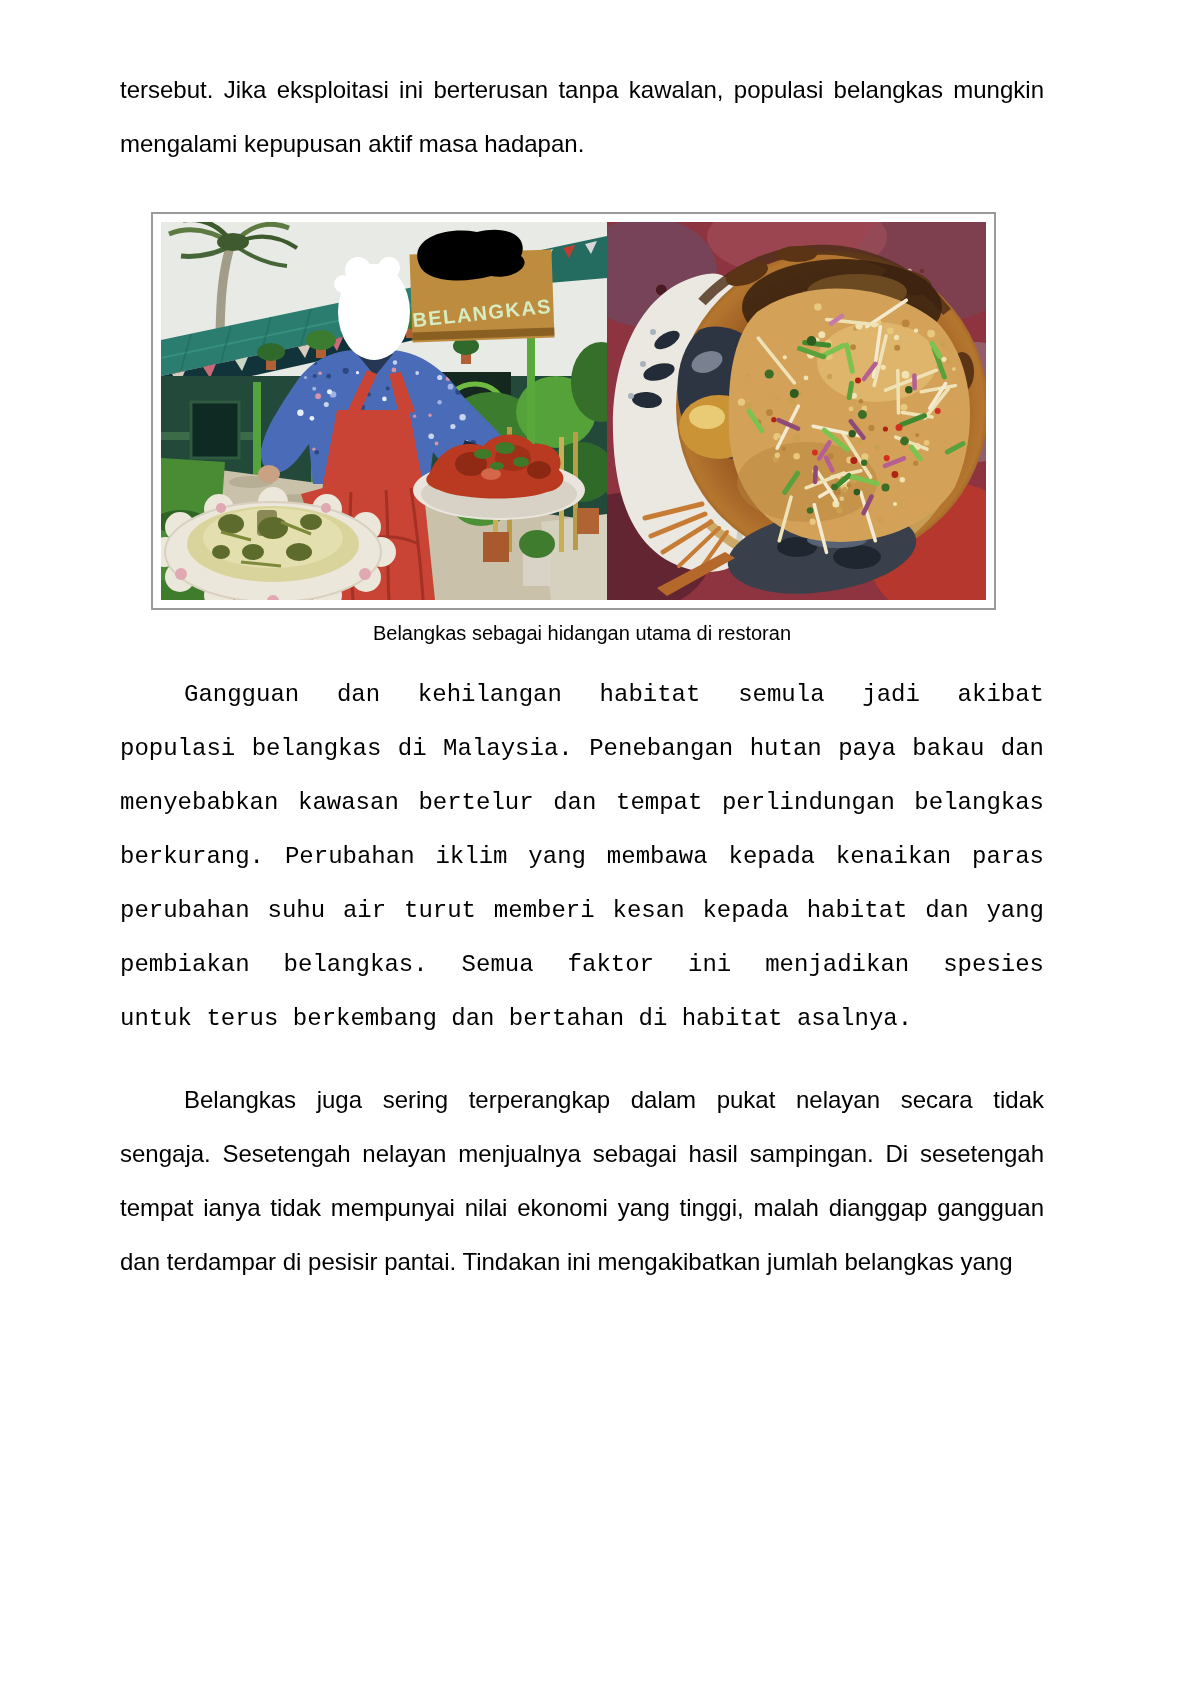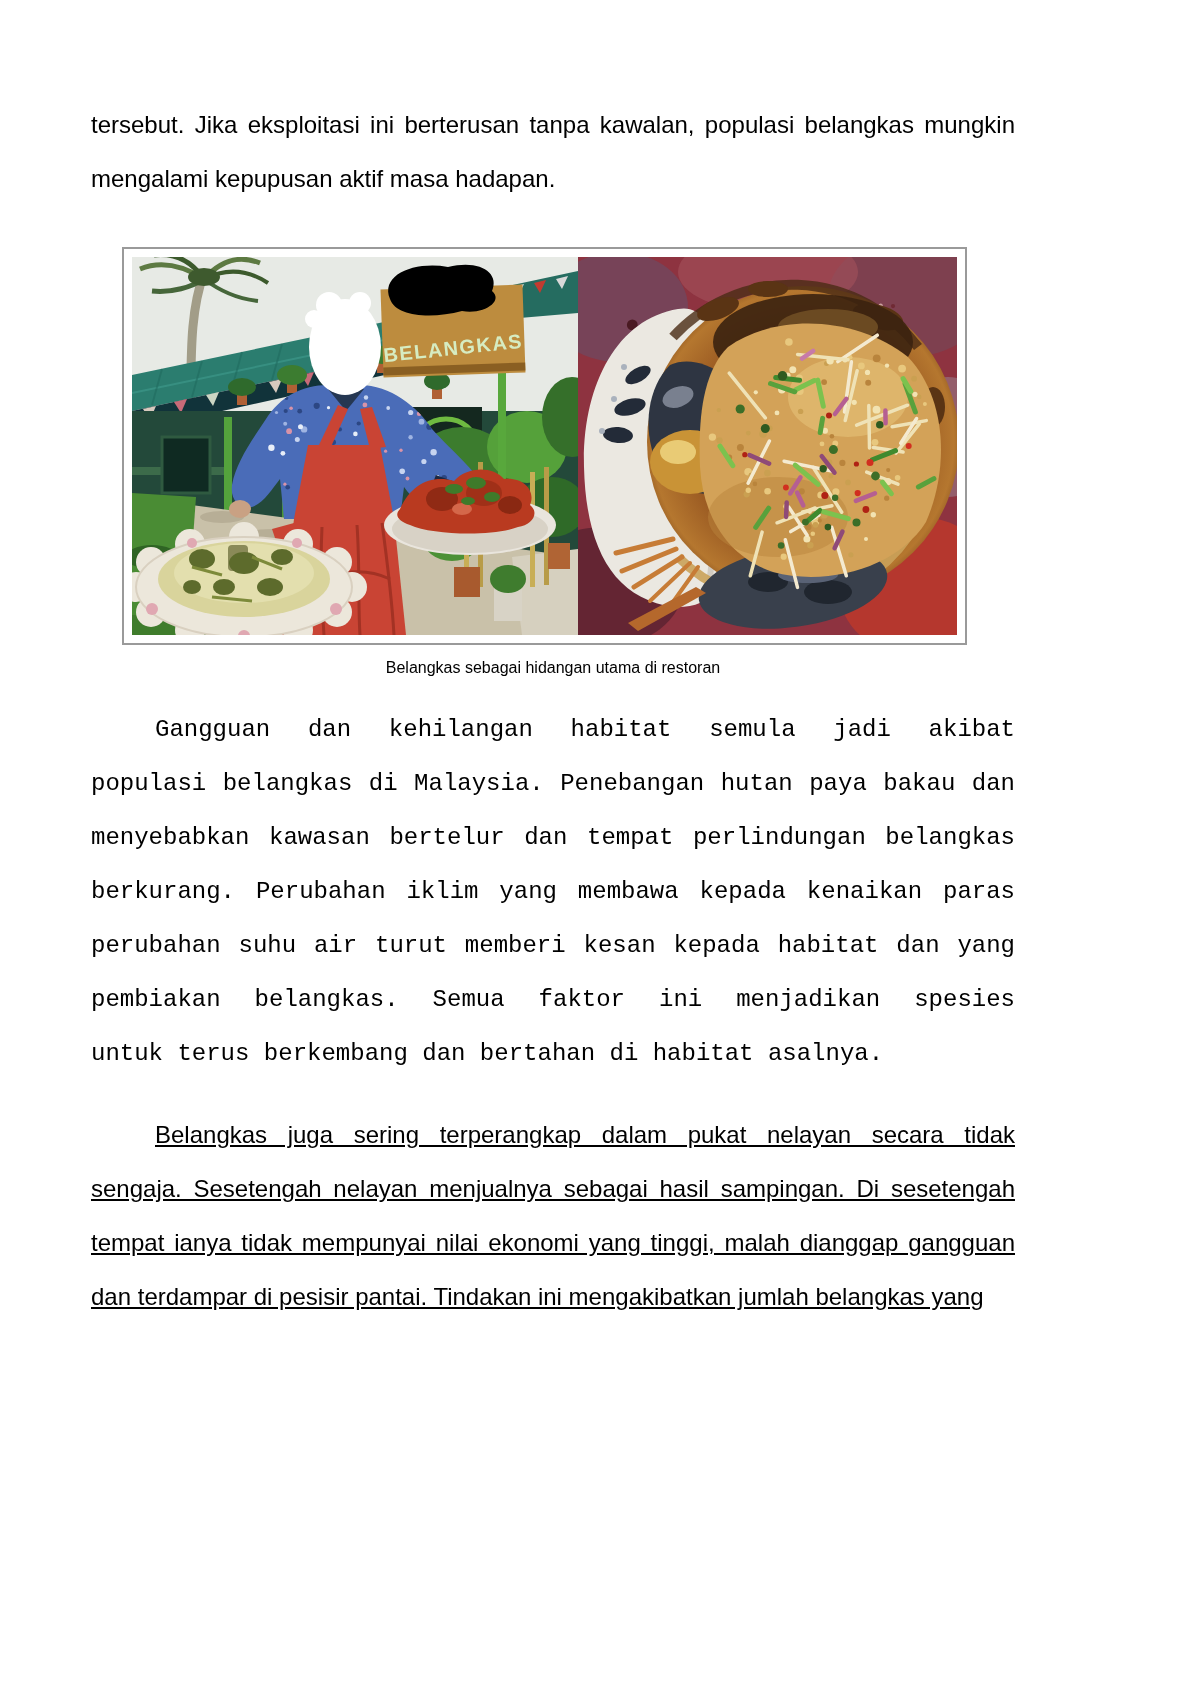--- a/index.html
+++ b/index.html
@@ -1,35 +1,35 @@
 <!DOCTYPE html>
 <html><head>
 <meta charset="utf-8">
 <style>
   html,body{margin:0;padding:0;background:#ffffff;}
   body{
     width:1190px;height:1683px;position:relative;overflow:hidden;
     font-family:"Liberation Sans","DejaVu Sans",sans-serif;color:#000;
   }
-  .content{padding-top:98px;margin-left:91px;width:924px;}
+  .content{padding-top:63px;margin-left:120px;width:924px;}
   .para{font-size:24px;line-height:54px;color:#000;}
   .para .jline{text-align:justify;text-align-last:justify;height:54px;overflow:hidden;}
   .para .jline:last-child{text-align-last:left;}
   .para.indent .jline:first-child{text-indent:64px;}
   .para#p2{margin-top:19px;font-family:Liberation Mono, monospace;}
-  .para#p3{margin-top:27px;text-decoration:underline;}
+  .para#p3{margin-top:27px;}
   figure.fig{margin:41px 0 0 31px;padding:0;width:845px;}
   .frame{
     box-sizing:border-box;width:845px;height:398px;
     border:2px solid #9a9a9a;background:#fff;padding:8px;
   }
   .photos{display:flex;}
   .photos svg{display:block;}
   figcaption.caption{
-    margin-top:7px;font-size:16px;line-height:32px;text-align:center;color:#000;
+    margin-top:7px;font-size:20px;line-height:32px;text-align:center;color:#000;
   }
 </style>
 </head>
 <body>
 
 <main>
   <section class="content">
 
     <div id="p1" class="para">
         <div class="jline">tersebut. Jika eksploitasi ini berterusan tanpa kawalan, populasi belangkas mungkin</div>

